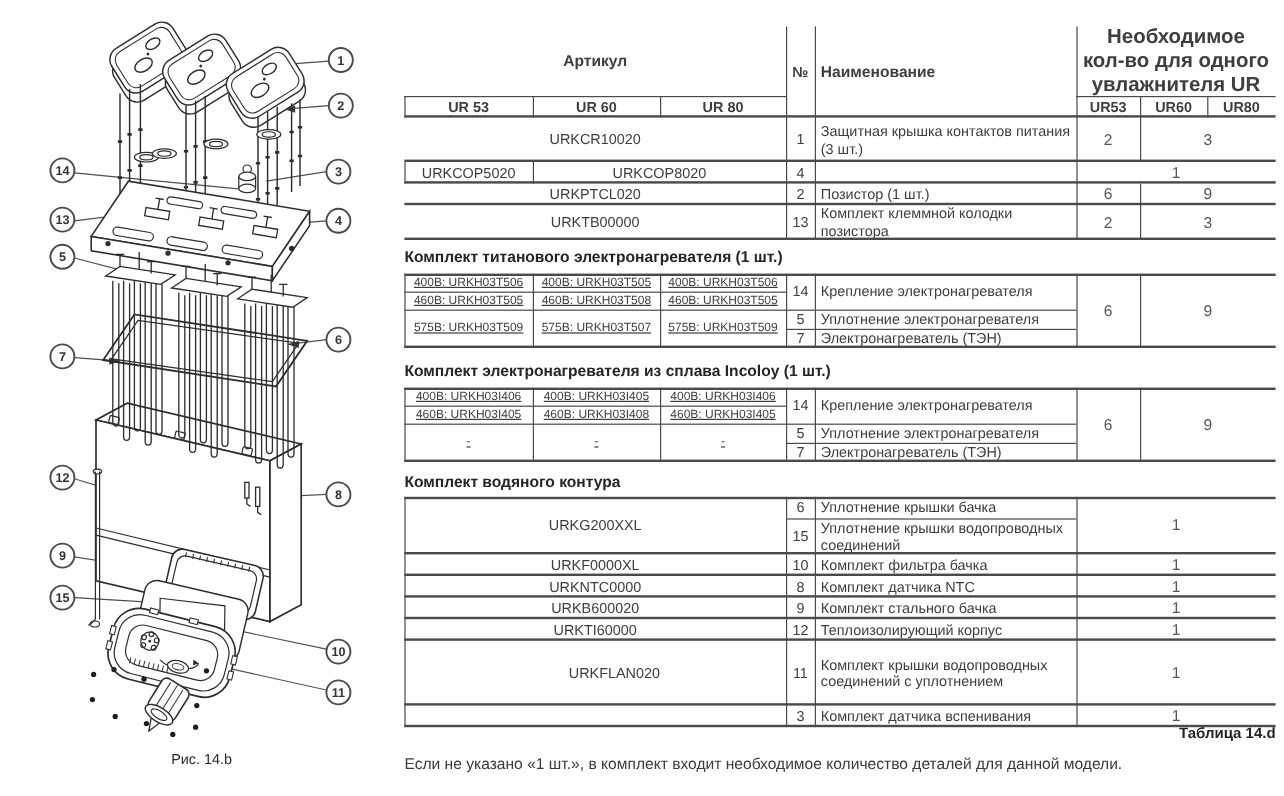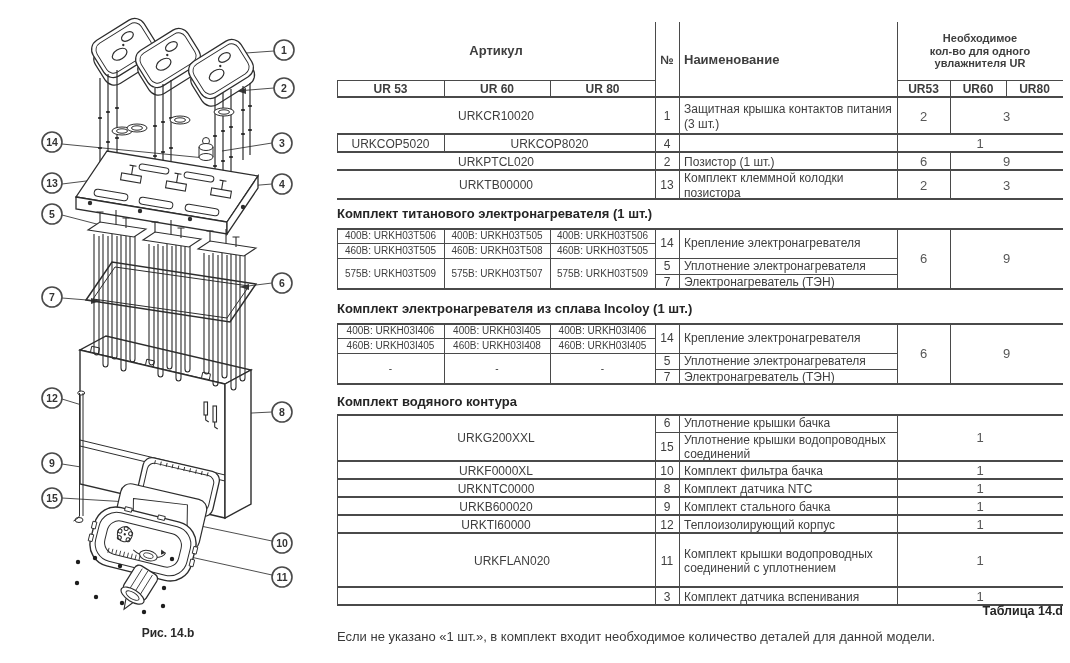--- a/index.html
+++ b/index.html
@@ -3,26 +3,26 @@
 <meta charset="utf-8">
 <style>
   html,body { margin:0; padding:0; background:#fff; }
   .page { position:relative; width:1070px; height:663px; background:#fff;
           font-family:"Liberation Sans", sans-serif; color:#3e3e3e; overflow:hidden; }
   .t   { position:absolute; }
   .c   { position:absolute; display:flex; align-items:center; justify-content:center;
          font-size:12px; line-height:1.18; color:#3e3e3e; text-align:center; }
   .cl  { justify-content:flex-start; text-align:left; padding-left:5px; padding-right:3px; box-sizing:border-box; }
   .b   { font-weight:bold; }
-  .sm  { font-size:10px; }
+  .sm  { font-size:10px;text-decoration:underline; }
   .q   { font-size:13px; color:#575757; }
   .hl, .vl { position:absolute; background:#4a4a4a; }
   .title { position:absolute; font-weight:bold; font-size:13px; color:#252525; white-space:nowrap; }
   .qtyhdr span { display:block; }
-  .caption { position:absolute; font-size:12px; font-weight:bold; color:#2a2a2a; text-align:center; }
+  .caption { position:absolute; font-size:12px; font-weight:normal; color:#2a2a2a; text-align:center; }
   .tlabel { position:absolute; font-weight:bold; font-size:12.5px; color:#252525; text-align:right; }
   .note { position:absolute; font-size:13px; color:#3a3a3a; }
   svg text { font-family:"Liberation Sans", sans-serif; }
 </style>
 </head>
 <body>
 
 <div class="page">
 
   <svg class="t" style="left:0;top:0" width="332" height="660" viewBox="0 0 332 660">
@@ -372,21 +372,21 @@
         </g>
     </g>
   </svg>
 
   <div class="caption" style="left:118px;top:626px;width:100px">Рис. 14.b</div>
 
   <div class="t" id="t1" style="left:337px;top:22px;width:726px;height:178px">
     <div class="c b" style="left:0;top:0;width:318px;height:58px;font-size:13px">Артикул</div>
     <div class="c b" style="left:318px;top:0;width:24px;height:76px">№</div>
     <div class="c cl b" style="left:342px;top:0;width:218px;height:76px;font-size:13px">Наименование</div>
-    <div class="c b qtyhdr" style="left:560px;top:0;width:166px;height:58px;font-size:11px">
+    <div class="c b qtyhdr" style="left:560px;top:0;width:166px;height:58px;font-size:17px">
       <div>
         <span>Необходимое</span>
         <span>кол-во для одного</span>
         <span>увлажнителя UR</span>
       </div>
     </div>
     <div class="c b" style="left:0;top:58px;width:107px;height:18px">UR 53</div>
     <div class="c b" style="left:107px;top:58px;width:106px;height:18px">UR 60</div>
     <div class="c b" style="left:213px;top:58px;width:105px;height:18px">UR 80</div>
     <div class="c b" style="left:560px;top:58px;width:53px;height:18px">UR53</div>

